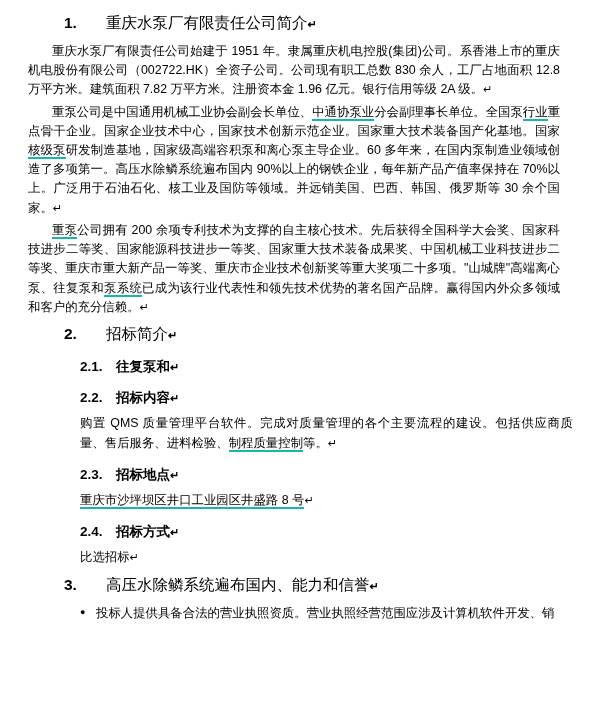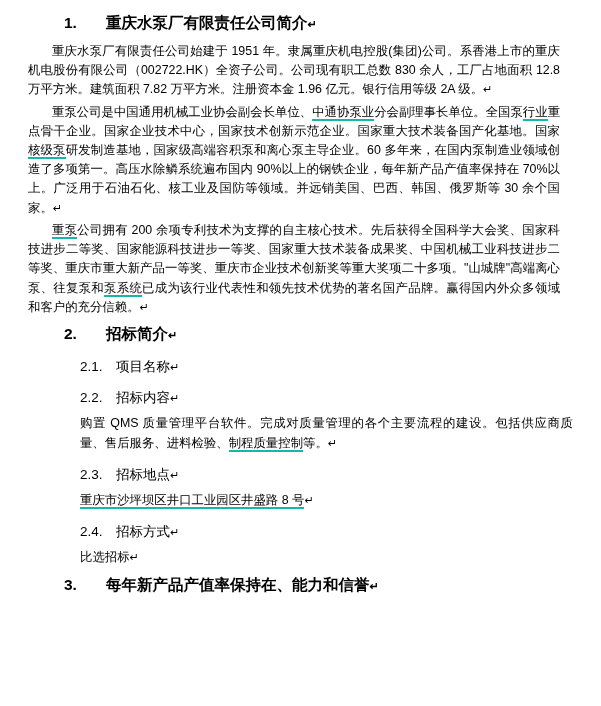--- a/index.html
+++ b/index.html
@@ -31,27 +31,27 @@
     font-weight: bold;
     margin: 7px 0 8px 0;
     padding-left: 36px;
     line-height: 1.35;
   }
   .h1 .num {
     width: 42px;
     flex: 0 0 42px;
     font-weight: bold;
   }
-  .h1 .txt { font-weight: bold; }
+  .h1 .txt { font-weight: normal; }
 
   .h2 {
     display: flex;
     align-items: baseline;
     font-size: 13.5px;
-    font-weight: normal;
+    font-weight: bold;
     margin: 13px 0 7px 0;
     padding-left: 52px;
     line-height: 1.35;
   }
   .h2 .num {
     width: 36px;
     flex: 0 0 36px;
   }
 
   
@@ -122,21 +122,21 @@
   </p>
 
   <div class="h1">
     <span class="num">2.</span>
     <span class="txt">招标简介</span>
     <span class="pilcrow">↵</span>
   </div>
 
   <div class="h2">
     <span class="num">2.1.</span>
-    <span class="txt">项目名称</span>
+    <span class="txt">往复泵和</span>
     <span class="pilcrow">↵</span>
   </div>
 
   <div class="h2">
     <span class="num">2.2.</span>
     <span class="txt">招标内容</span>
     <span class="pilcrow">↵</span>
   </div>
   <p class="sub">
     <span>购置 QMS 质量管理平台软件。完成对质量管理的各个主要流程的建设。包括供应商质量、售后服务、进料检验、</span><span class="u">制程质量控制</span><span>等。</span><span class="pilcrow">↵</span>
@@ -155,18 +155,23 @@
     <span class="num">2.4.</span>
     <span class="txt">招标方式</span>
     <span class="pilcrow">↵</span>
   </div>
   <p class="sub">
     <span>比选招标</span><span class="pilcrow">↵</span>
   </p>
 
   <div class="h1">
     <span class="num">3.</span>
-    <span class="txt">每年新产品产值率保持在、能力和信誉</span>
+    <span class="txt">高压水除鳞系统遍布国内、能力和信誉</span>
     <span class="pilcrow">↵</span>
   </div>
 
+  <ul class="bullets">
+    <li>
+      <span>投标人提供具备合法的营业执照资质。营业执照经营范围应涉及计算机软件开发、销</span>
+    </li>
+  </ul>
 
 </div>
 
 </body></html>

